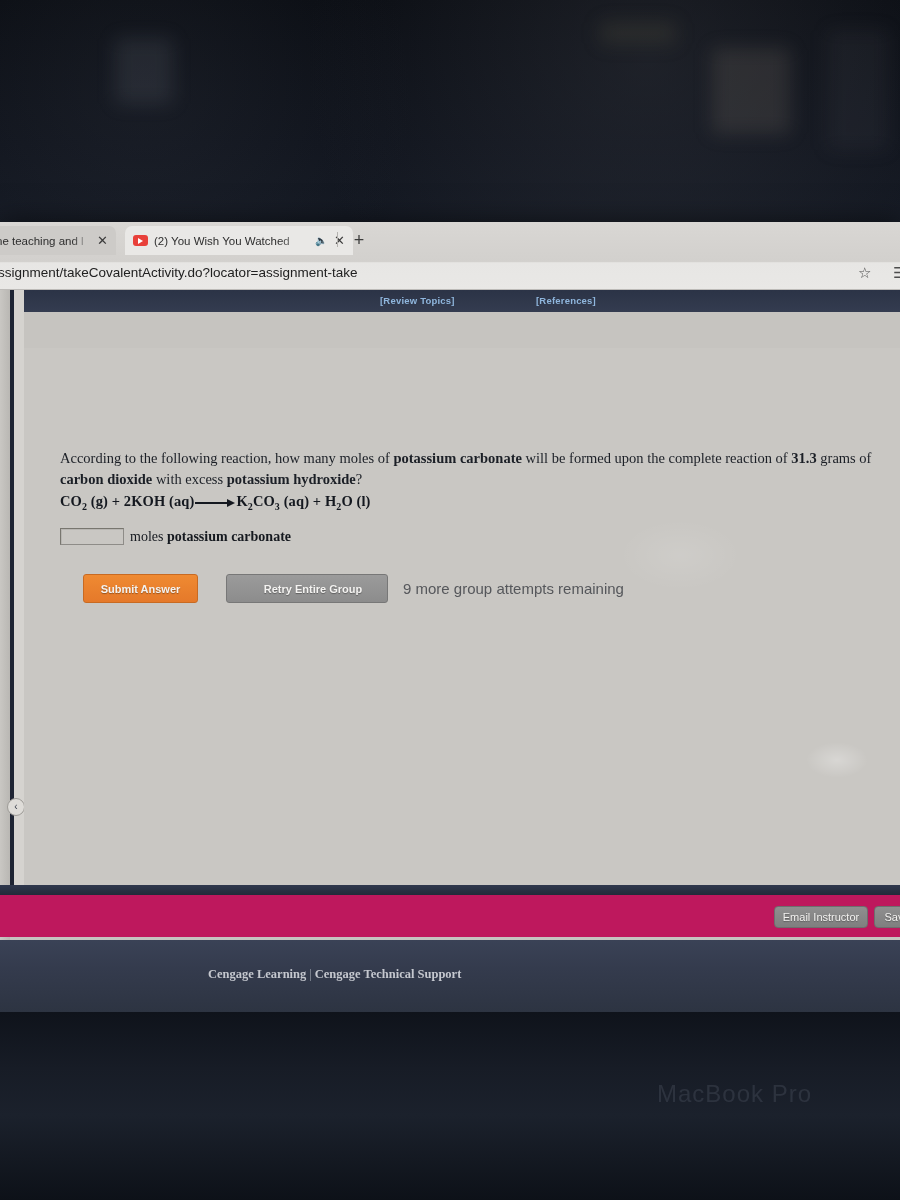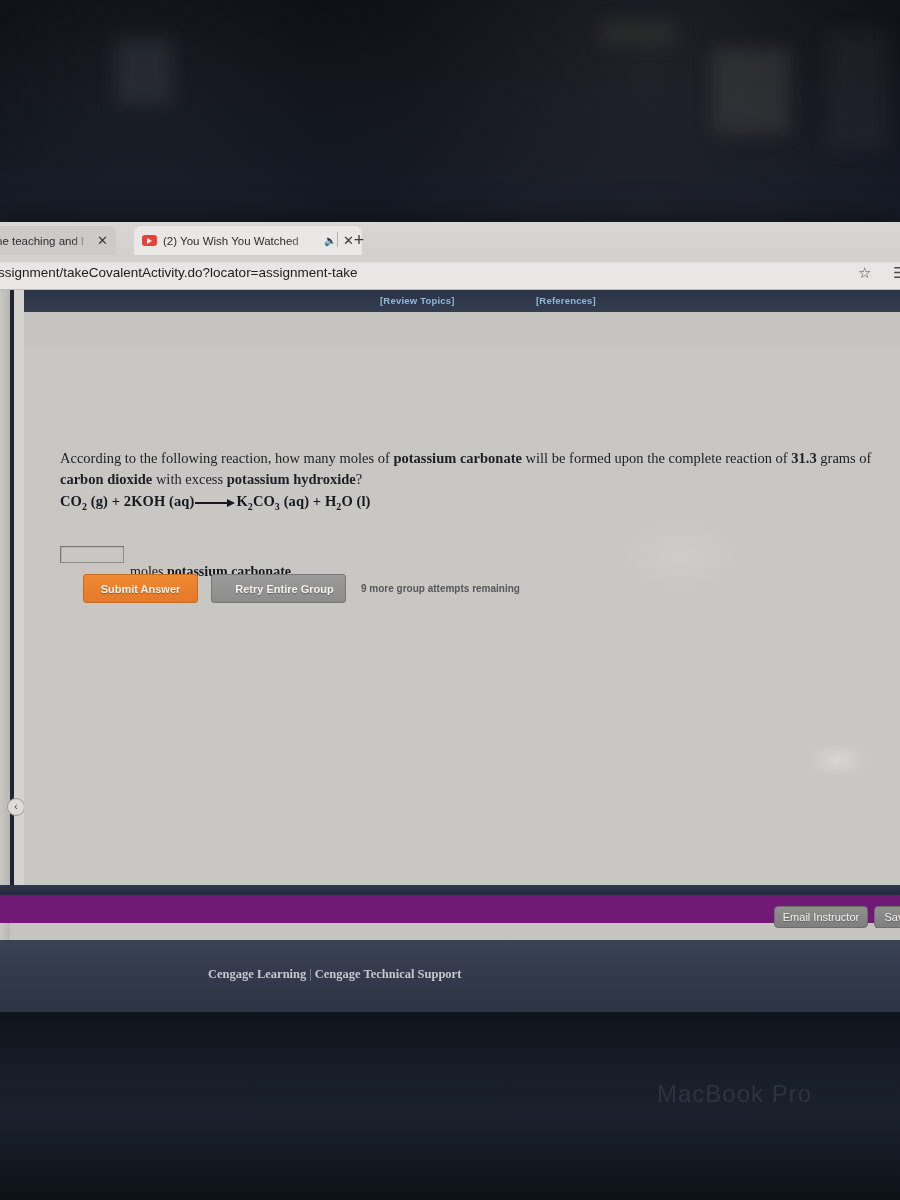--- a/index.html
+++ b/index.html
@@ -32,21 +32,21 @@
   #browser-chrome { position:absolute; left:0; top:0; width:900px; height:68px;
     background:linear-gradient(180deg,#d9d7d4 0%,#d2d0cd 58%,#e7e6e4 60%,#e9e8e6 100%); }
 
   #tab-strip { position:absolute; left:0; top:0; width:900px; height:33px; }
   .tab {
     position:absolute; top:4px; height:29px;
     display:flex; align-items:center; gap:6px; padding:0 8px;
     font-size:11.5px; color:#2e2e2e; white-space:nowrap; overflow:hidden;
   }
   #tab-1 { left:-12px; width:128px; background:#cdcbc8; border-radius:0 7px 0 0; }
-  #tab-2 { left:134px; width:228px; background:#e9e8e6; border-radius:7px 7px 0 0; }
+  #tab-2 { left:125px; width:228px; background:#e9e8e6; border-radius:7px 7px 0 0; }
   .tab-title { overflow:hidden; text-overflow:clip; flex:1;
                -webkit-mask-image:linear-gradient(90deg,#000 80%,transparent 100%);
                mask-image:linear-gradient(90deg,#000 80%,transparent 100%); }
   .tab-x { font-size:13px; color:#3a3a3a; line-height:1; }
   #yt-favicon { width:15px; height:11px; background:#e8403a; border-radius:3px;
                 position:relative; flex:0 0 auto; }
   #yt-favicon::after { content:""; position:absolute; left:5px; top:2.5px;
     border-left:5px solid #fff; border-top:3px solid transparent; border-bottom:3px solid transparent; }
   #speaker-icon { font-size:10px; color:#4a4a4a; }
   #new-tab-btn { position:absolute; left:348px; top:8px; width:22px; height:22px;
@@ -102,47 +102,47 @@
   .rxn-arrow { display:inline-block; position:relative; width:40px; height:8px;
     vertical-align:middle; margin:0 1px; }
   .rxn-arrow::before { content:""; position:absolute; left:0; top:3px; width:34px; height:2px; background:#14181f; }
   .rxn-arrow::after { content:""; position:absolute; left:32px; top:0px;
     border-left:8px solid #14181f; border-top:4px solid transparent; border-bottom:4px solid transparent; }
 
   #answer-row { position:absolute; left:36px; top:180px; display:flex; align-items:center; gap:6px; }
   #answer-input { width:64px; height:17px; background:#c9c7c3;
     border:1px solid #8e8c88; border-top-color:#78766f; border-left-color:#78766f;
     box-shadow:inset 1px 1px 0 #b8b6b2; }
-  #answer-unit { font-family:"Liberation Serif", serif; font-size:14px; color:#15191f;margin-top:36px; }
+  #answer-unit { font-family:"Liberation Serif", serif; font-size:14px; color:#15191f; }
   #answer-unit b { font-weight:bold; }
 
   #action-row { position:absolute; left:35px; top:226px; display:flex; align-items:center; gap:0; }
   .action-btn { height:29px; border-radius:3px; font-size:11px; font-weight:bold;
     color:#f4f3f1; display:flex; align-items:center; justify-content:center;
     text-shadow:0 1px 1px rgba(0,0,0,.35);margin-left:24px; }
   #submit-answer-btn { width:115px;
     background:linear-gradient(180deg,#ef8a32 0%,#e5792a 100%);
     border:1px solid #c86a22; }
-  #retry-group-btn { width:135px; margin-left:13px;
+  #retry-group-btn { width:162px; margin-left:28px;
     background:linear-gradient(180deg,#9b9b9b 0%,#8c8c8c 100%);
     border:1px solid #777;padding-left:12px; }
-  #attempts-remaining { margin-left:15px; font-size:10px; font-weight:bold; color:#55575b; }
+  #attempts-remaining { margin-left:15px; font-size:15px; font-weight:normal; color:#55575b; }
 
   
   #page-nav { position:absolute; left:785px; top:568px; display:flex; align-items:center; gap:14px; }
   #previous-nav { display:flex; align-items:center; gap:2px; font-size:11.5px; color:#7b8292; }
   #prev-chevron { font-size:16px; color:#6d7585; line-height:1; }
   #next-nav { font-size:11.5px; color:#1d222b; font-weight:500; }
 
   #content-bottom-bar { position:absolute; left:0; top:595px; width:900px; height:10px;
     background:linear-gradient(180deg,#2f384d 0%,#232a39 100%); }
 
   
-  #lower-toolbar { position:absolute; left:0; top:605px; width:900px; height:28px;
-    background:#701a75; }
+  #lower-toolbar { position:absolute; left:0; top:605px; width:900px; height:42px;
+    background:#be185d; }
   .tool-btn { position:absolute; top:11px; height:22px; border-radius:4px;
     background:linear-gradient(180deg,#8f8f8f 0%,#7f7f7f 100%); border:1px solid #6e6e6e;
     color:#f3f2f0; font-size:11px; display:flex; align-items:center; justify-content:center;
     text-shadow:0 1px 1px rgba(0,0,0,.3); }
   #email-instructor-btn { left:774px; width:94px; }
   #save-btn { left:874px; width:46px; }
 
   
   #footer-band { position:absolute; left:0; top:940px; width:900px; height:72px;
     background:linear-gradient(180deg,#3a4256 0%,#343b4d 40%,#2d3442 100%); }

